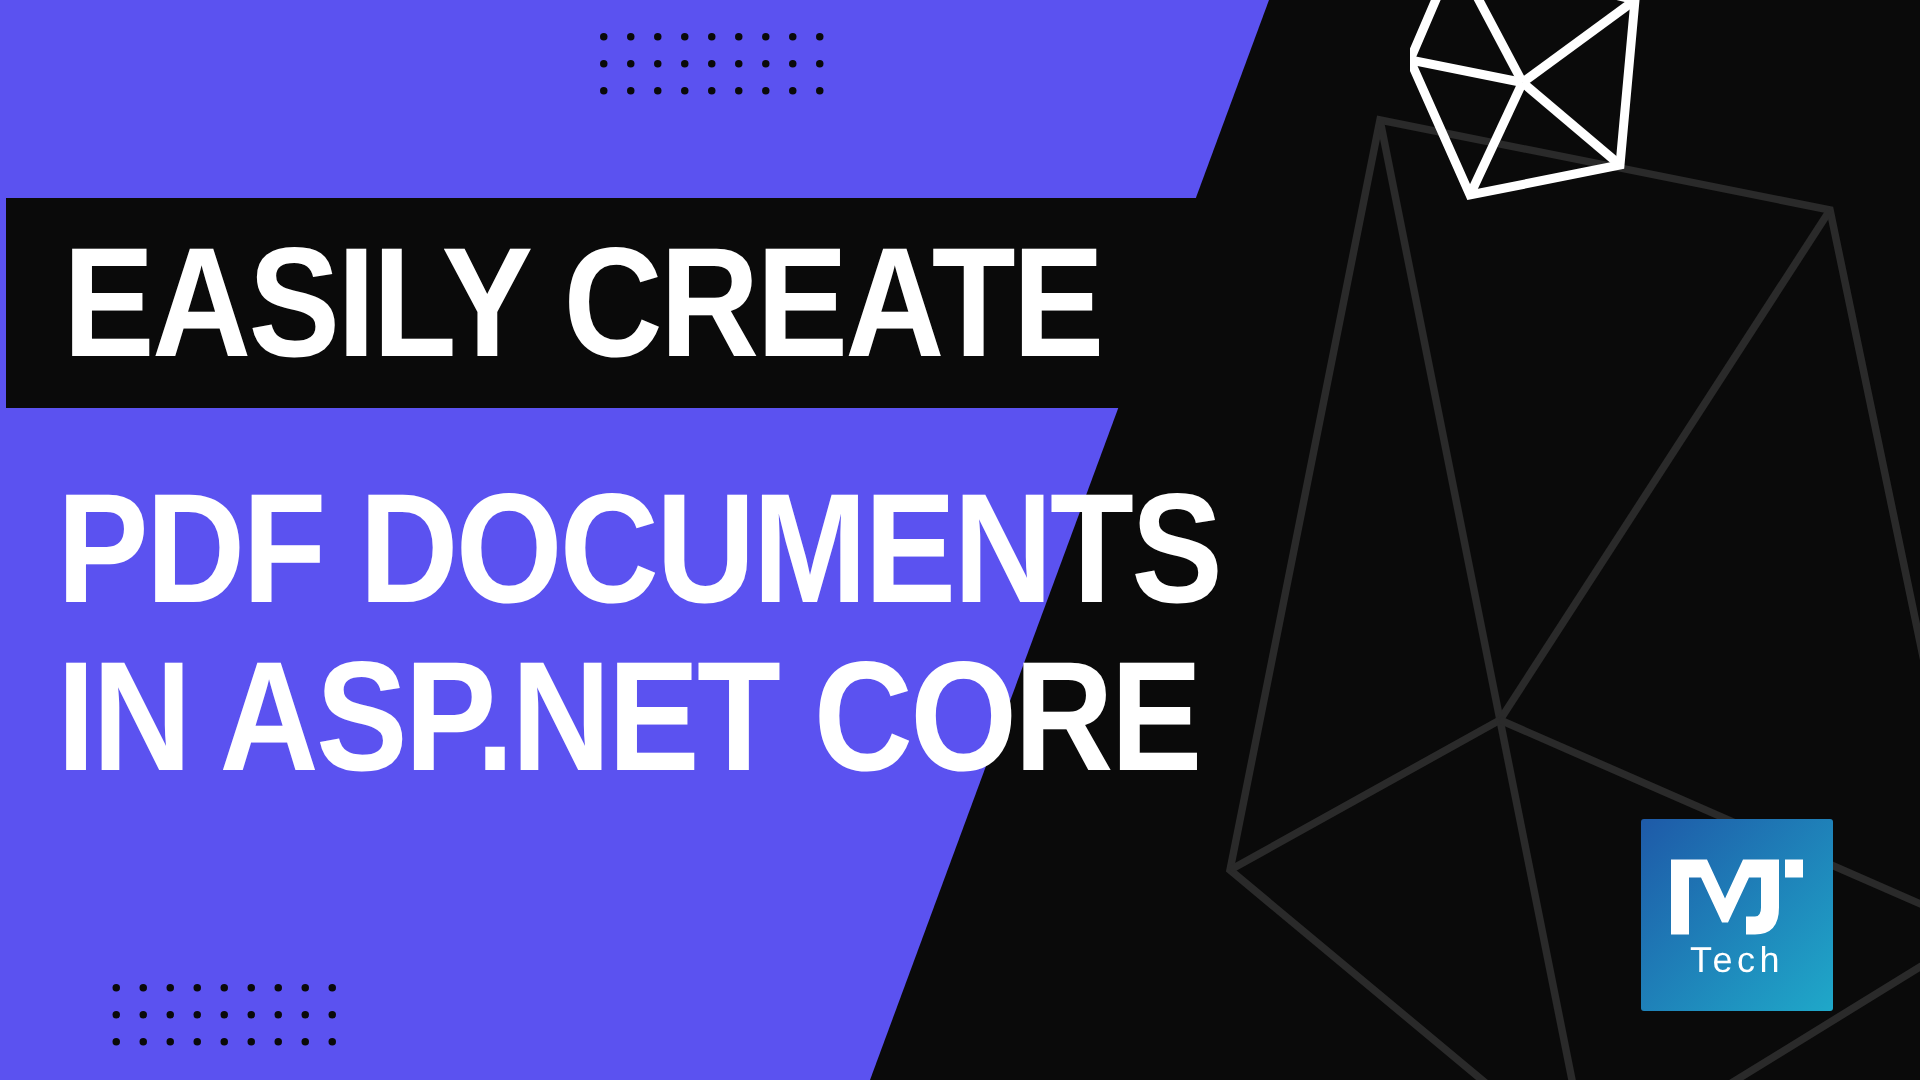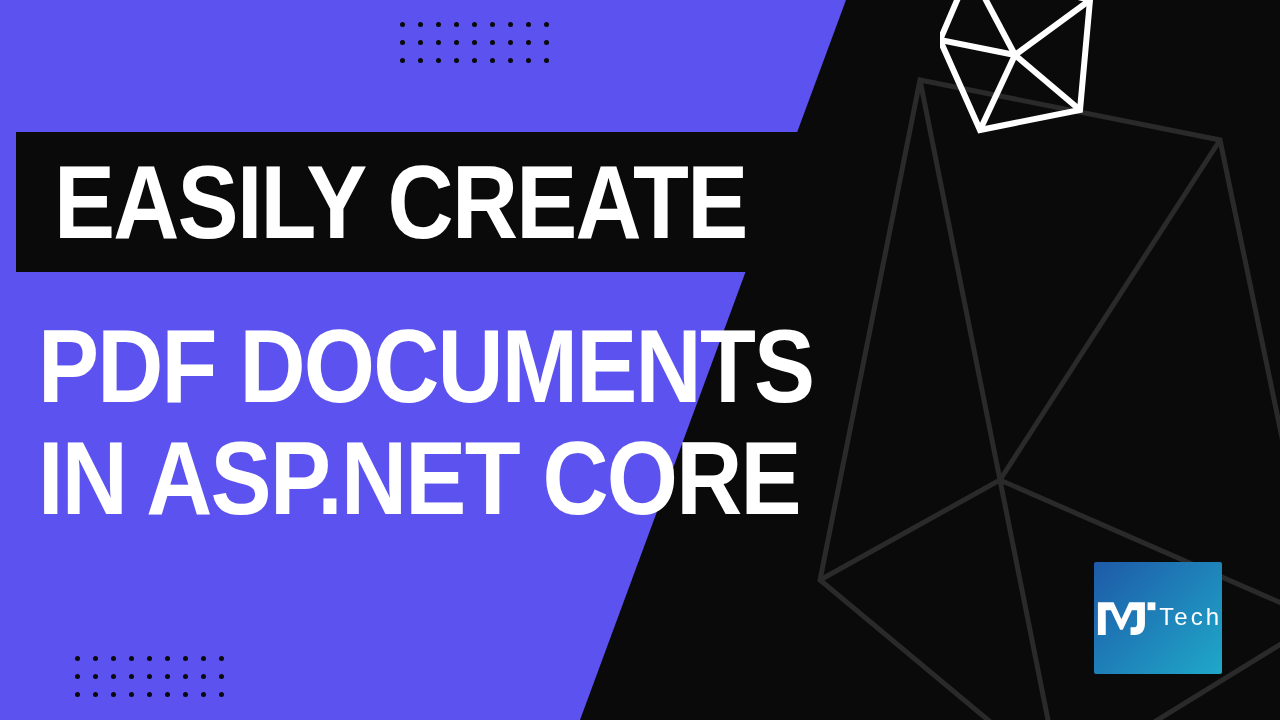--- a/index.html
+++ b/index.html
@@ -31,21 +31,21 @@
     gap: 12px 12px;
   }
   .dots.top { top: 22px; left: 400px; }
   .dots.bot { bottom: 22px; left: 75px; }
   .dots span {
     width: 5px; height: 5px; border-radius: 50%;
     background: #0A0A0A;
   }
   .title-block {
     position: absolute;
-    left: 16px;
+    left: 4px;
     top: 132px;
     background: #0A0A0A;
     padding: 18px 36px 18px 38px;
   }
   .title-line1 {
     color: #FFFFFF;
     font-weight: 900;
     font-size: 104px;
     line-height: 1;
     letter-spacing: -2px;
@@ -87,24 +87,24 @@
   }
   .pentagon-small polygon, .pentagon-small line {
     stroke: #FFFFFF;
     stroke-width: 6;
   }
   .logo {
     position: absolute;
     right: 58px;
     bottom: 46px;
     width: 128px;
-    height: 112px;
+    height: 128px;
     background: linear-gradient(135deg, #1E5AA8 0%, #1FA8C9 100%);
     display: flex;
-    flex-direction: row;
+    flex-direction: column;
     align-items: center;
     justify-content: center;
     border-radius: 2px;
   }
   .logo .mj {
     width: 100px;
     height: 64px;
   }
   .logo-text {
     color: #FFFFFF;

